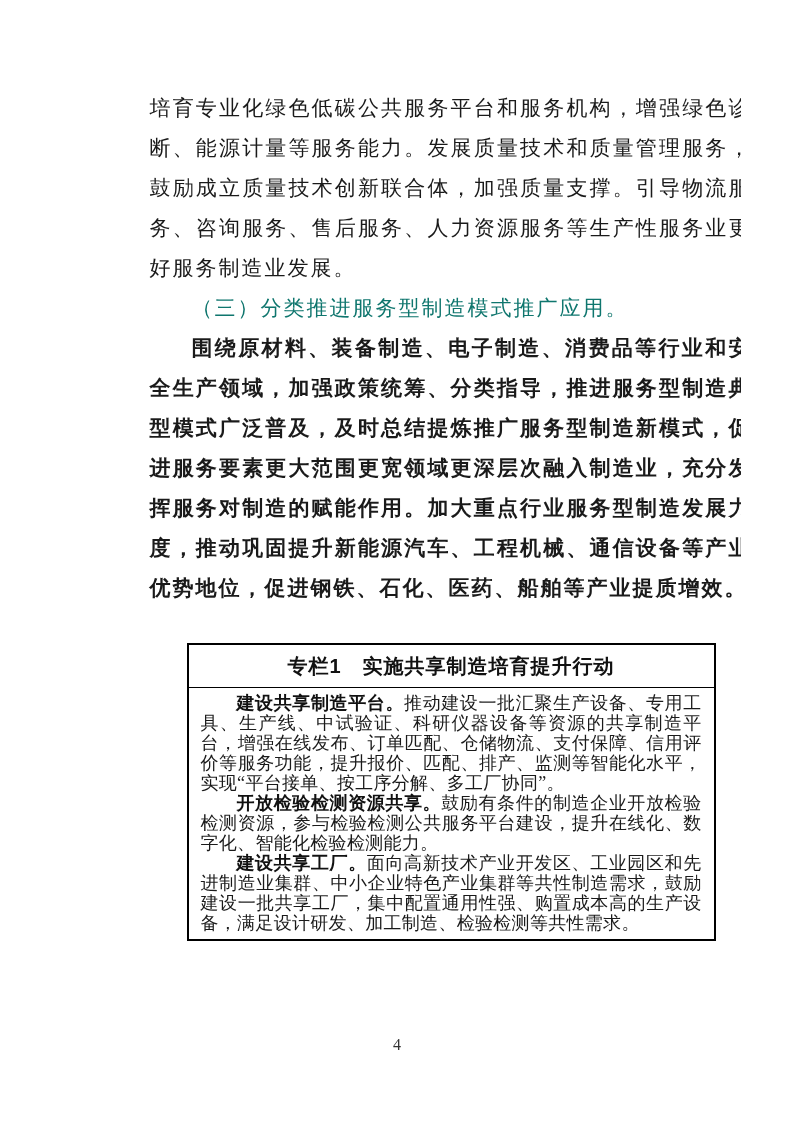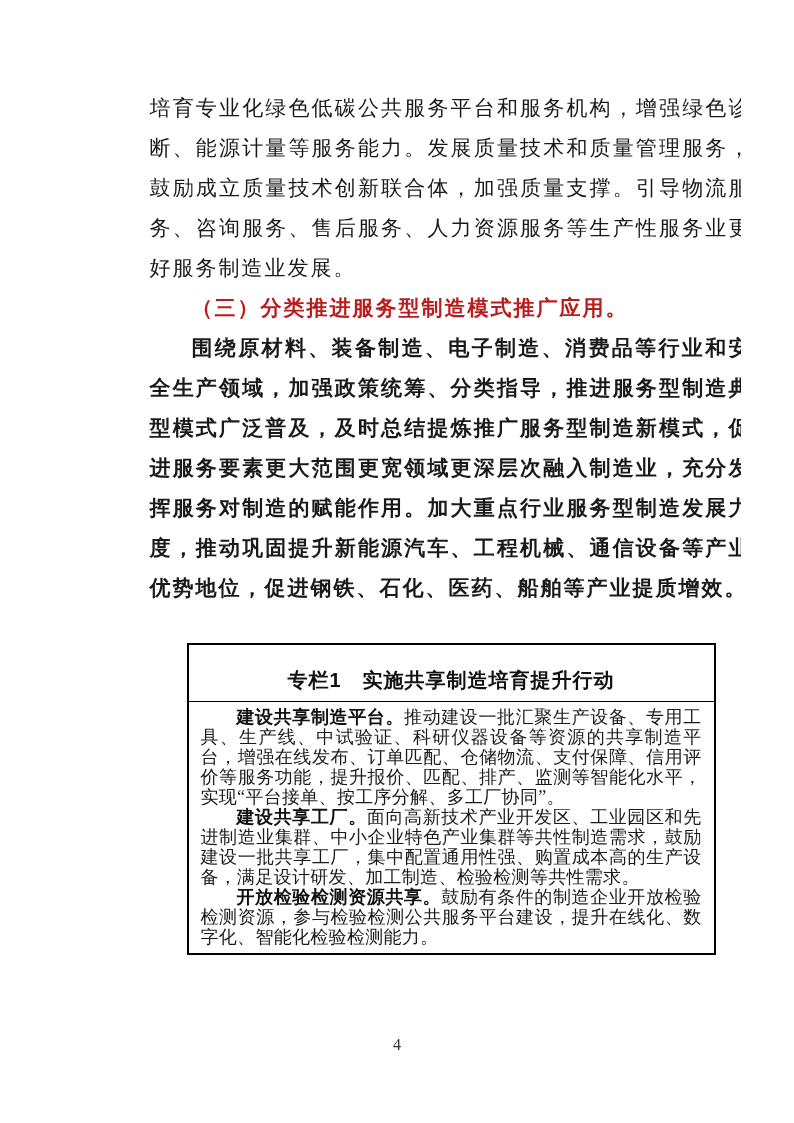--- a/index.html
+++ b/index.html
@@ -26,41 +26,40 @@
     letter-spacing: 2px;
     text-align: justify;
     text-justify: inter-ideograph;
     color: #1a1a1a;
   }
   .para-indent { text-indent: 2em; font-weight: bold; }
   .section-heading {
     font-size: 21px;
     line-height: 40px;
     letter-spacing: 2px;
-    font-weight: bold;
+    font-weight: normal;
     text-indent: 2em;
     font-family: "Liberation Sans", "DejaVu Sans", sans-serif;
-    color: #b91c1c;
+    color: #0f766e;
   }
   .column-box {
     margin: 35px 36px 0 37px;
     border: 2px solid #000000;
     background: #ffffff;
   }
   .column-box-title {
     height: 43px;
     line-height: 43px;
     text-align: center;
     font-weight: bold;
     font-size: 20px;
     letter-spacing: 1px;
     border-bottom: 1px solid #000000;
     font-family: "Liberation Sans", "DejaVu Sans", sans-serif;
     color: #111111;
-    margin-top: 14px;
   }
   .column-box-body {
     padding: 5px 12px 6px 12px;
   }
   .column-box-body p {
     font-size: 18px;
     line-height: 20px;
     letter-spacing: 0.3px;
     text-align: justify;
     text-justify: inter-ideograph;
@@ -92,21 +91,21 @@
     <p class="body-para">培育专业化绿色低碳公共服务平台和服务机构，增强绿色诊断、能源计量等服务能力。发展质量技术和质量管理服务，鼓励成立质量技术创新联合体，加强质量支撑。引导物流服务、咨询服务、售后服务、人力资源服务等生产性服务业更好服务制造业发展。</p>
 
     <h3 class="section-heading">（三）分类推进服务型制造模式推广应用。</h3>
 
     <p class="body-para para-indent">围绕原材料、装备制造、电子制造、消费品等行业和安全生产领域，加强政策统筹、分类指导，推进服务型制造典型模式广泛普及，及时总结提炼推广服务型制造新模式，促进服务要素更大范围更宽领域更深层次融入制造业，充分发挥服务对制造的赋能作用。加大重点行业服务型制造发展力度，推动巩固提升新能源汽车、工程机械、通信设备等产业优势地位，促进钢铁、石化、医药、船舶等产业提质增效。</p>
 
     <div class="column-box">
       <div class="column-box-title">专栏1　实施共享制造培育提升行动</div>
       <div class="column-box-body">
         <p><span class="box-lead">建设共享制造平台。</span><span>推动建设一批汇聚生产设备、专用工具、生产线、中试验证、科研仪器设备等资源的共享制造平台，增强在线发布、订单匹配、仓储物流、支付保障、信用评价等服务功能，提升报价、匹配、排产、监测等智能化水平，实现“平台接单、按工序分解、多工厂协同”。</span></p>
+        <p><span class="box-lead">开放检验检测资源共享。</span><span>鼓励有条件的制造企业开放检验检测资源，参与检验检测公共服务平台建设，提升在线化、数字化、智能化检验检测能力。</span></p>
         <p><span class="box-lead">建设共享工厂。</span><span>面向高新技术产业开发区、工业园区和先进制造业集群、中小企业特色产业集群等共性制造需求，鼓励建设一批共享工厂，集中配置通用性强、购置成本高的生产设备，满足设计研发、加工制造、检验检测等共性需求。</span></p>
-        <p><span class="box-lead">开放检验检测资源共享。</span><span>鼓励有条件的制造企业开放检验检测资源，参与检验检测公共服务平台建设，提升在线化、数字化、智能化检验检测能力。</span></p>
       </div>
     </div>
 
   </div>
 
   <div class="page-number">4</div>
 </div>
 
 </body></html>

